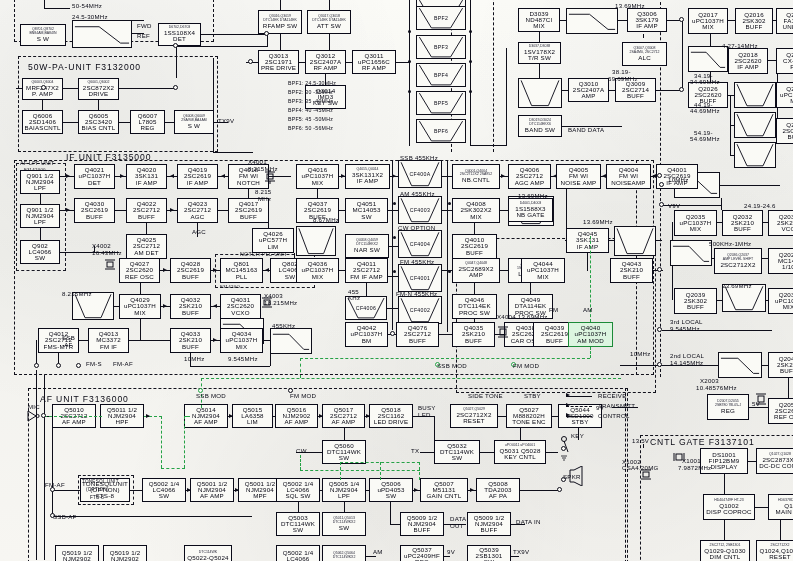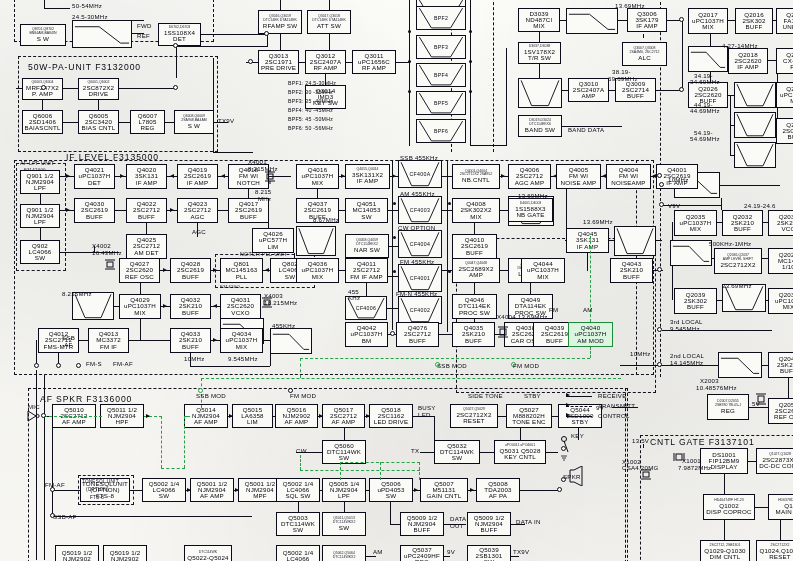--- a/index.html
+++ b/index.html
@@ -156,24 +156,24 @@
 <body>
 
 <div id="sheet">
   <div id="paper-noise"></div>
 
   <div class="unit" style="left:14px;top:-16px;width:200px;height:58px;"></div>
   <div class="unit" style="left:18px;top:56px;width:200px;height:96px;"></div>
   <div class="unit-label" style="left:28px;top:62px;">50W-PA-UNIT  F3132000</div>
 
   <div class="unit" style="left:14px;top:160px;width:640px;height:215px;"></div>
-  <div class="unit-label" style="left:66px;top:152px;">IF LEVEL  F3135000</div>
+  <div class="unit-label" style="left:66px;top:152px;">IF UNIT  F3135000</div>
 
   <div class="unit" style="left:28px;top:388px;width:600px;height:180px;"></div>
-  <div class="unit-label" style="left:40px;top:394px;">AF SPKR  F3136000</div>
+  <div class="unit-label" style="left:40px;top:394px;">AF UNIT  F3136000</div>
 
   <div class="unit" style="left:456px;top:238px;width:200px;height:155px;"></div>
 
   <div class="unit" style="left:640px;top:435px;width:180px;height:140px;"></div>
   <div class="unit-label" style="left:650px;top:437px;">CNTL GATE  F3137101</div>
 
   <div class="subunit" style="left:16px;top:163px;width:50px;height:108px;"></div>
   <div class="subunit-label" style="left:20px;top:160px;">AF LPF UNIT</div>
   <div class="lbl xs" style="left:24px;top:167px;">F3142000</div>
 

